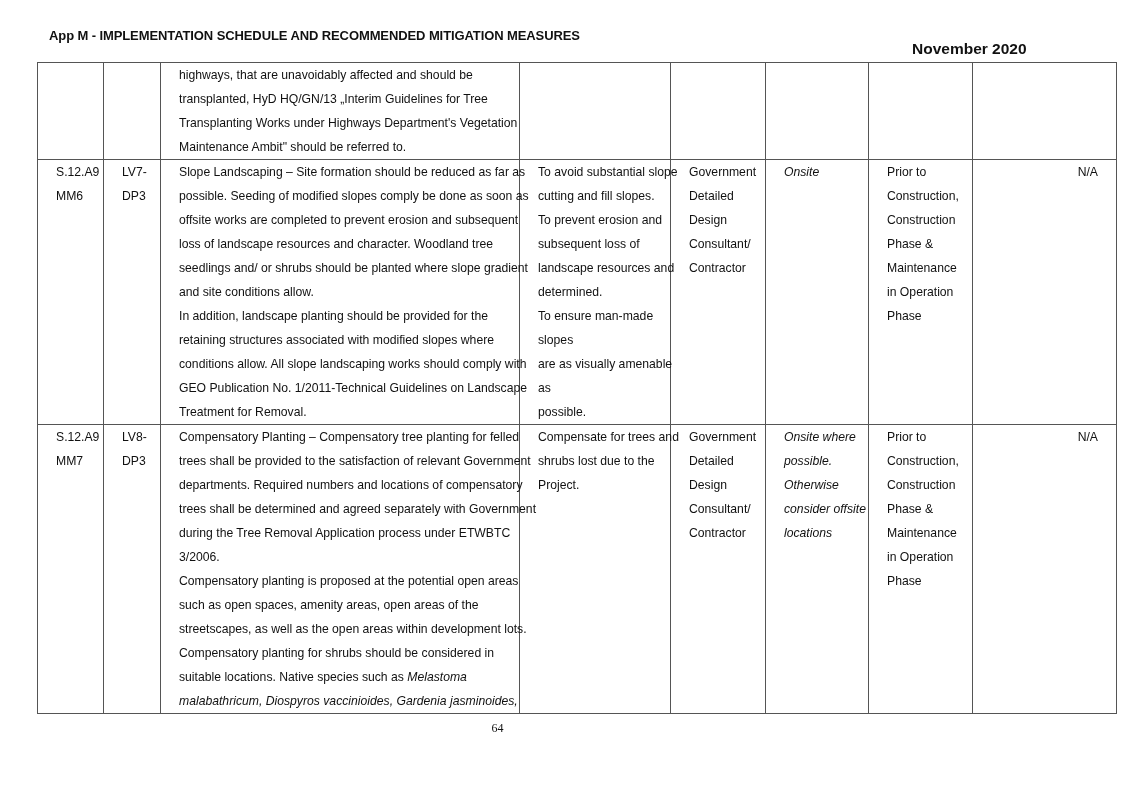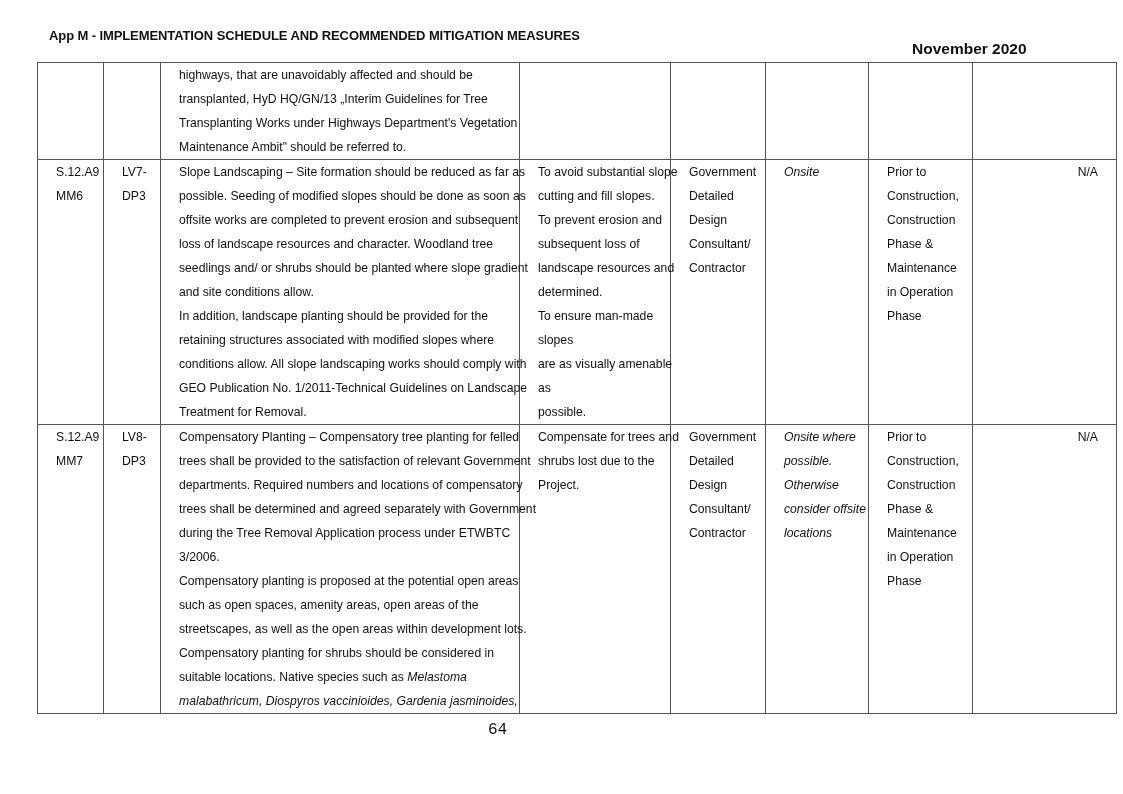--- a/index.html
+++ b/index.html
@@ -8,21 +8,21 @@
   .hdr-title { position: absolute; left: 49px; top: 28px; font-size: 13px; font-weight: bold; letter-spacing: -0.1px; }
   .hdr-date { position: absolute; left: 912px; top: 40px; font-size: 15.5px; font-weight: bold; }
   table.sched { position: absolute; left: 37px; top: 62px; border-collapse: collapse; table-layout: fixed; width: 1079px; }
   table.sched td { border: 1px solid #555; vertical-align: top; padding: 0 18px; font-size: 12.2px; line-height: 24px; }
   .ln { display: block; white-space: nowrap; height: 24px; }
   .it { font-style: italic; }
   .ctr { text-align: right; }
   .r1 td { height: 96px; }
   .r2 td { height: 264px; }
   .r3 td { height: 287px; }
-  .page-num { position: absolute; left: 0; width: 995px; top: 721px; text-align: center; font-family: Liberation Mono, monospace; font-size: 16px; }
+  .page-num { position: absolute; left: 0; width: 995px; top: 721px; text-align: center; font-family: Liberation Serif, serif; font-size: 12px; }
 </style>
 </head>
 <body>
 
 <div class="hdr-title">App M - IMPLEMENTATION SCHEDULE AND RECOMMENDED MITIGATION MEASURES</div>
 <div class="hdr-date">November 2020</div>
 
 <table class="sched">
   <colgroup>
     <col style="width:66px">
@@ -56,21 +56,21 @@
     <td>
       <span class="ln">S.12.A9</span>
       <span class="ln">MM6</span>
     </td>
     <td>
       <span class="ln">LV7-</span>
       <span class="ln">DP3</span>
     </td>
     <td>
       <span class="ln">Slope Landscaping – Site formation should be reduced as far as</span>
-      <span class="ln">possible. Seeding of modified slopes should be done as soon as</span>
+      <span class="ln">possible. Seeding of modified slopes comply be done as soon as</span>
       <span class="ln">offsite works are completed to prevent erosion and subsequent</span>
       <span class="ln">loss of landscape resources and character. Woodland tree</span>
       <span class="ln">seedlings and/ or shrubs should be planted where slope gradient</span>
       <span class="ln">and site conditions allow.</span>
       <span class="ln">In addition, landscape planting should be provided for the</span>
       <span class="ln">retaining structures associated with modified slopes where</span>
       <span class="ln">conditions allow. All slope landscaping works should comply with</span>
       <span class="ln">GEO Publication No. 1/2011-Technical Guidelines on Landscape</span>
       <span class="ln">Treatment for Removal.</span>
     </td>

